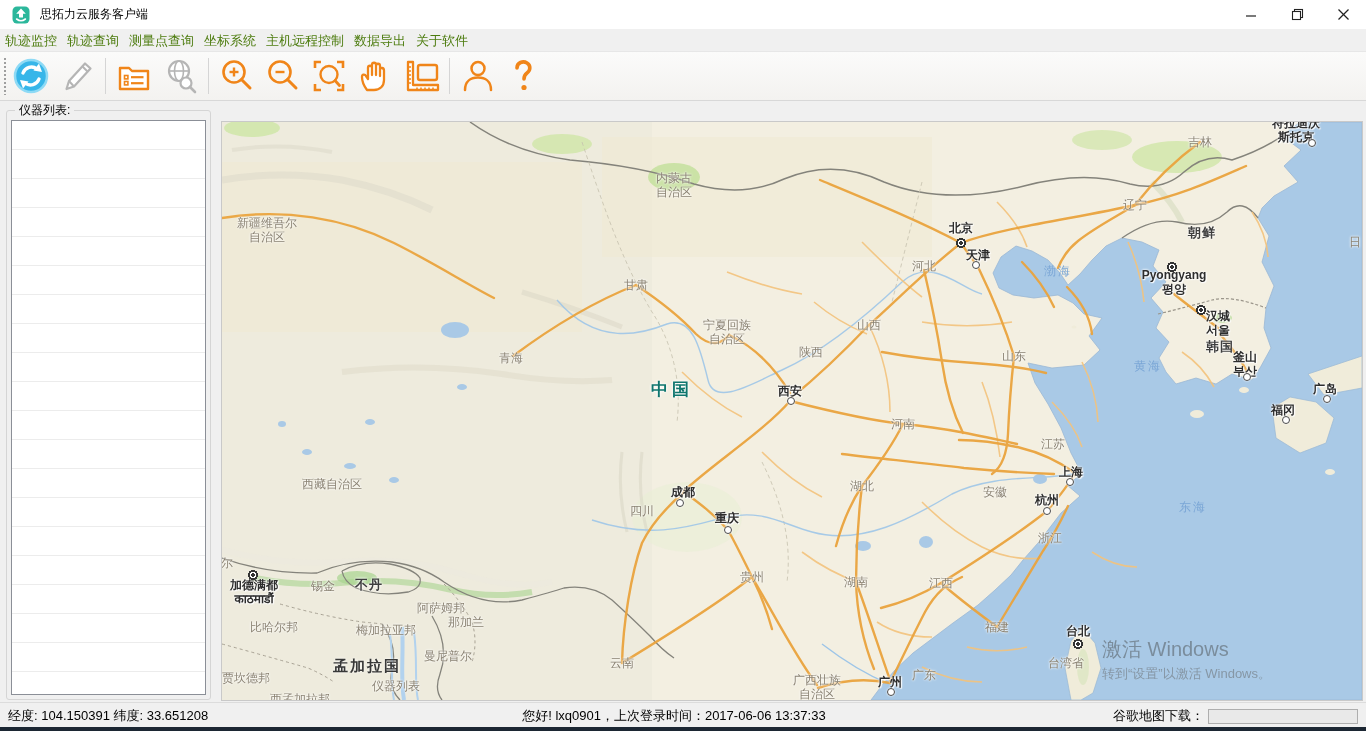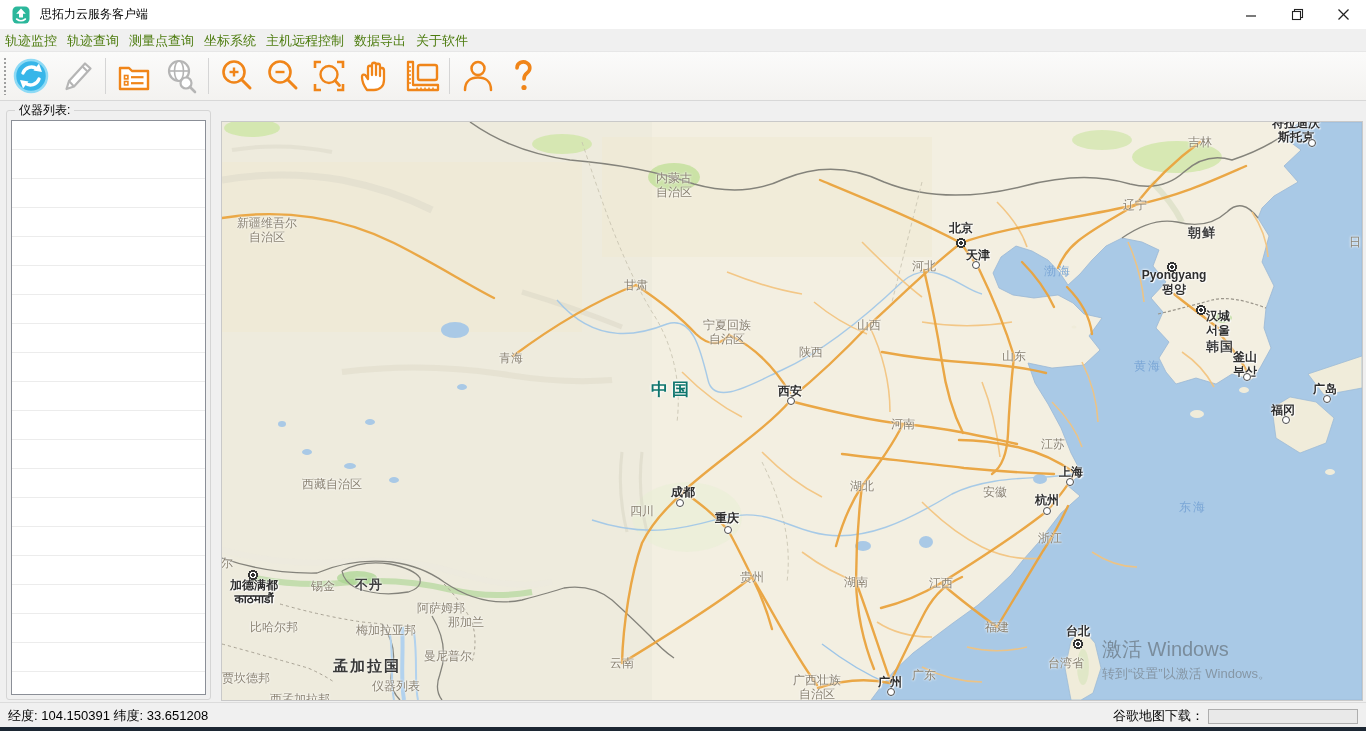--- a/index.html
+++ b/index.html
@@ -422,20 +422,21 @@
         <span class="mk-dot" style="left: 1064px; top: 298px;"></span>
         <span class="mk-dot" style="left: 1025px; top: 255px;"></span>
         <span class="mk-dot" style="left: 1090px; top: 21px;"></span>
       </div>
     <div class="wm1">激活 Windows</div>
     <div class="wm2">转到“设置”以激活 Windows。</div>
   </div>
 
   <div class="statusbar">
     <span class="sb-left">经度: 104.150391 纬度: 33.651208</span>
+    <span class="sb-center">您好! lxq0901，上次登录时间：2017-06-06 13:37:33</span>
     <span class="sb-right">
       <span class="sb-right-label">谷歌地图下载：</span>
       <span class="progress">
           <span class="progress-fill" style="width: 0%;"></span>
         </span>
     </span>
   </div>
   <div class="bottomstrip"></div>
 
 </div>

